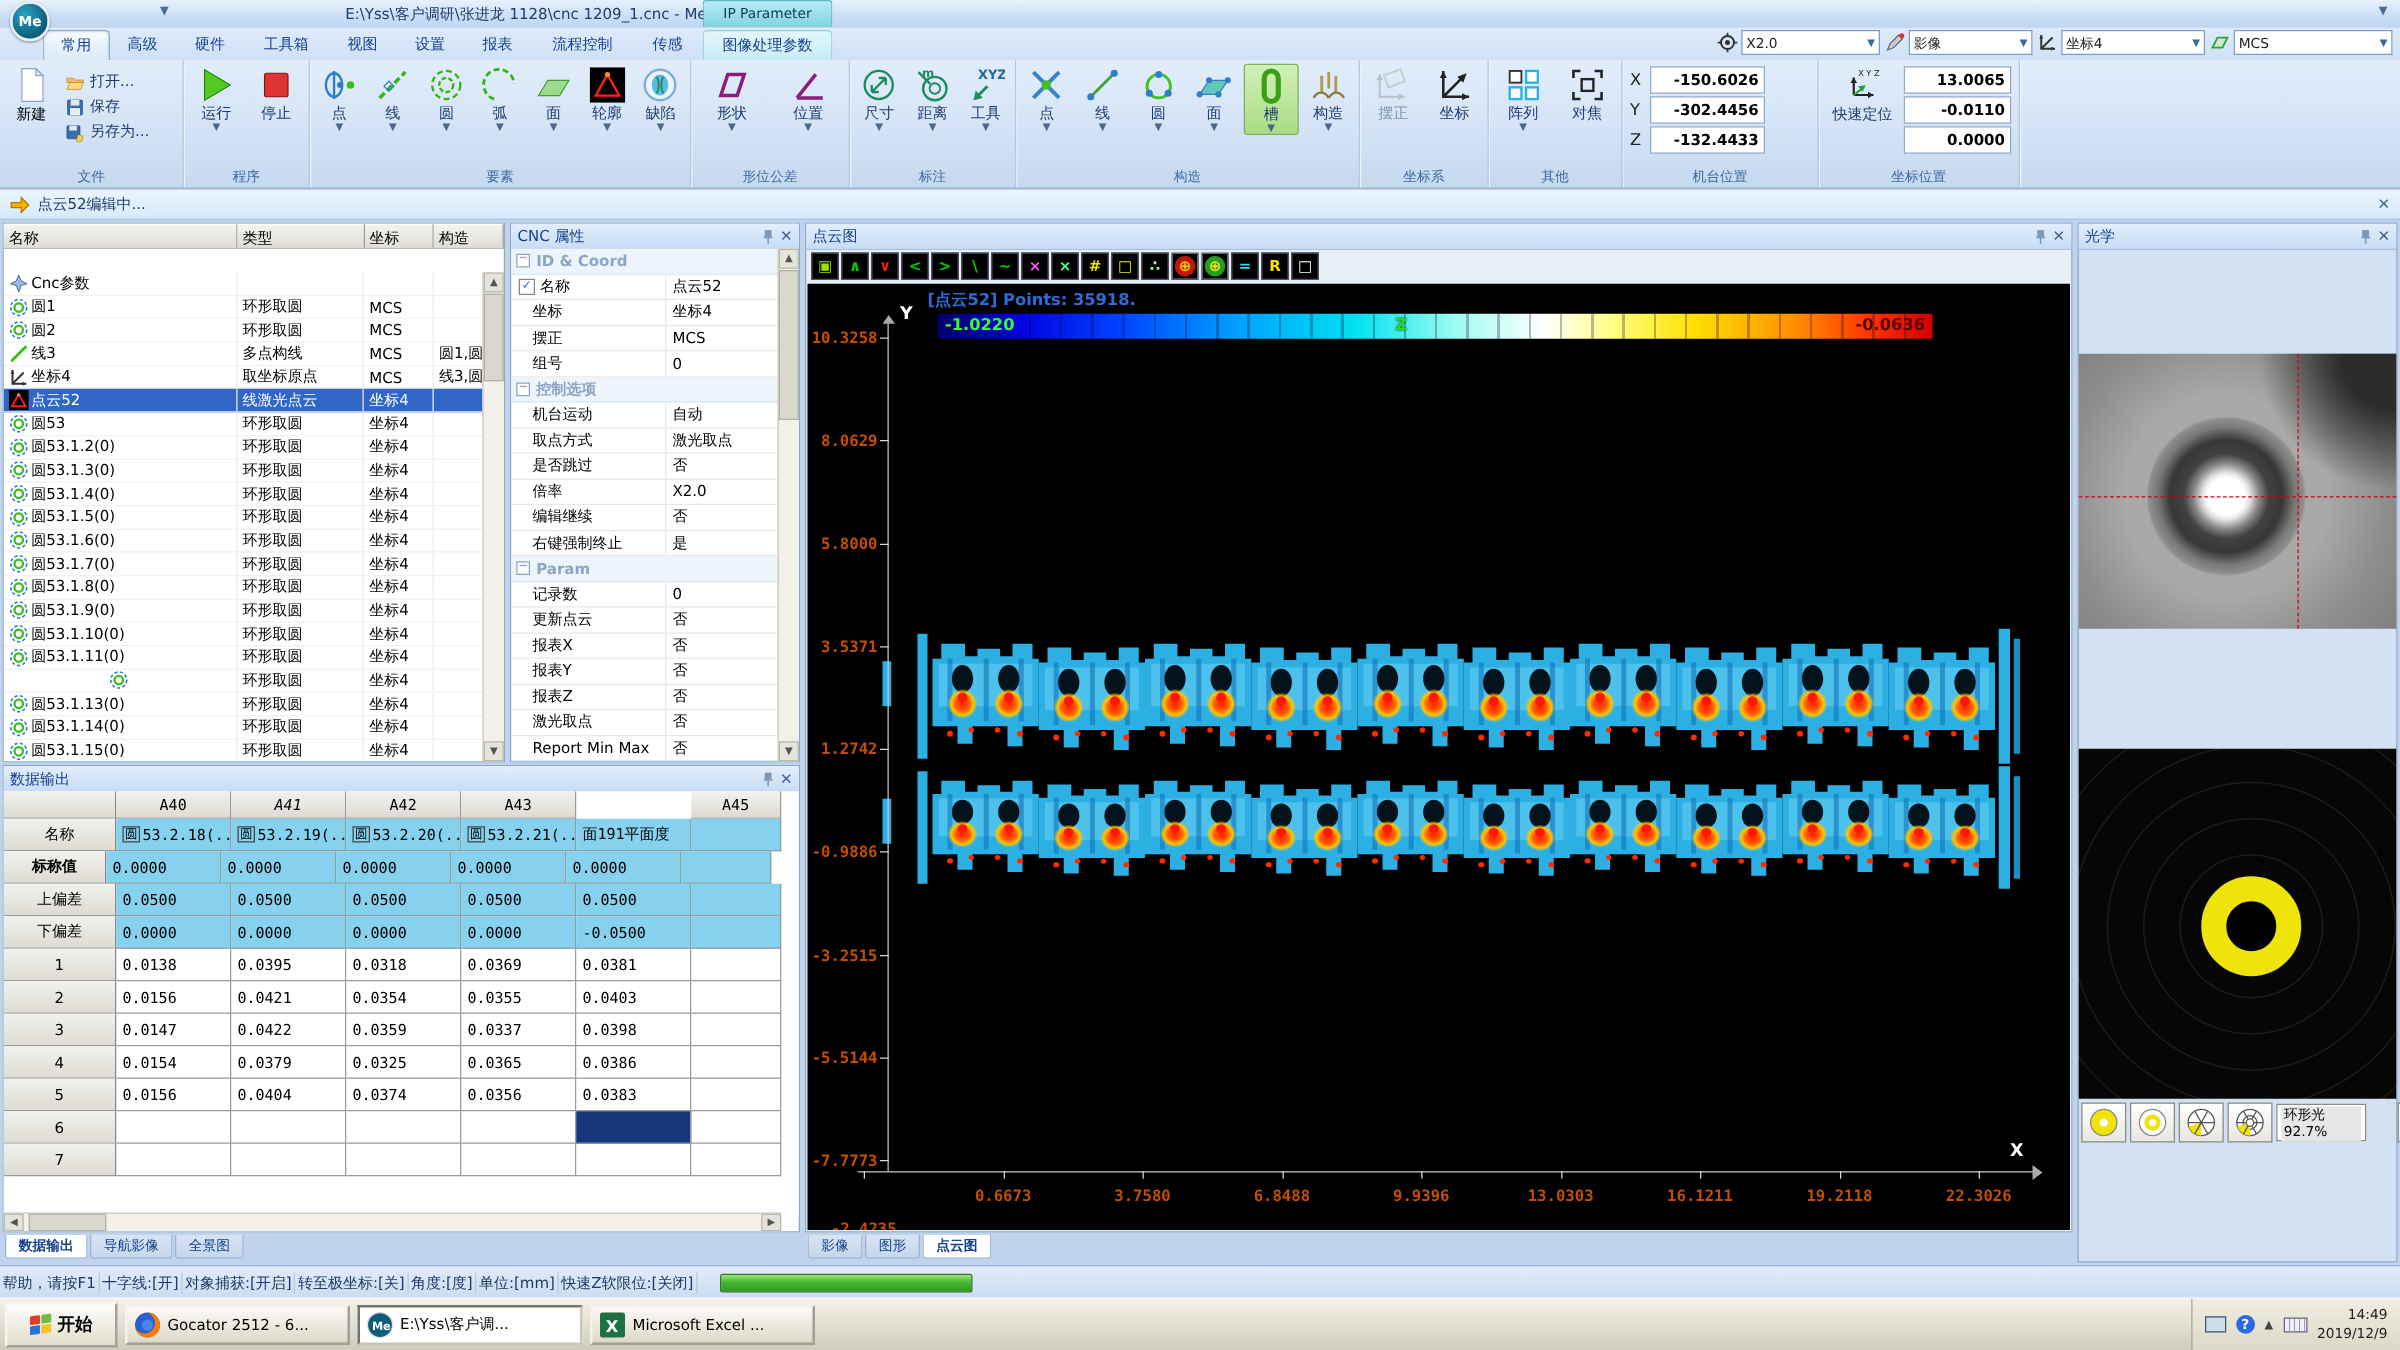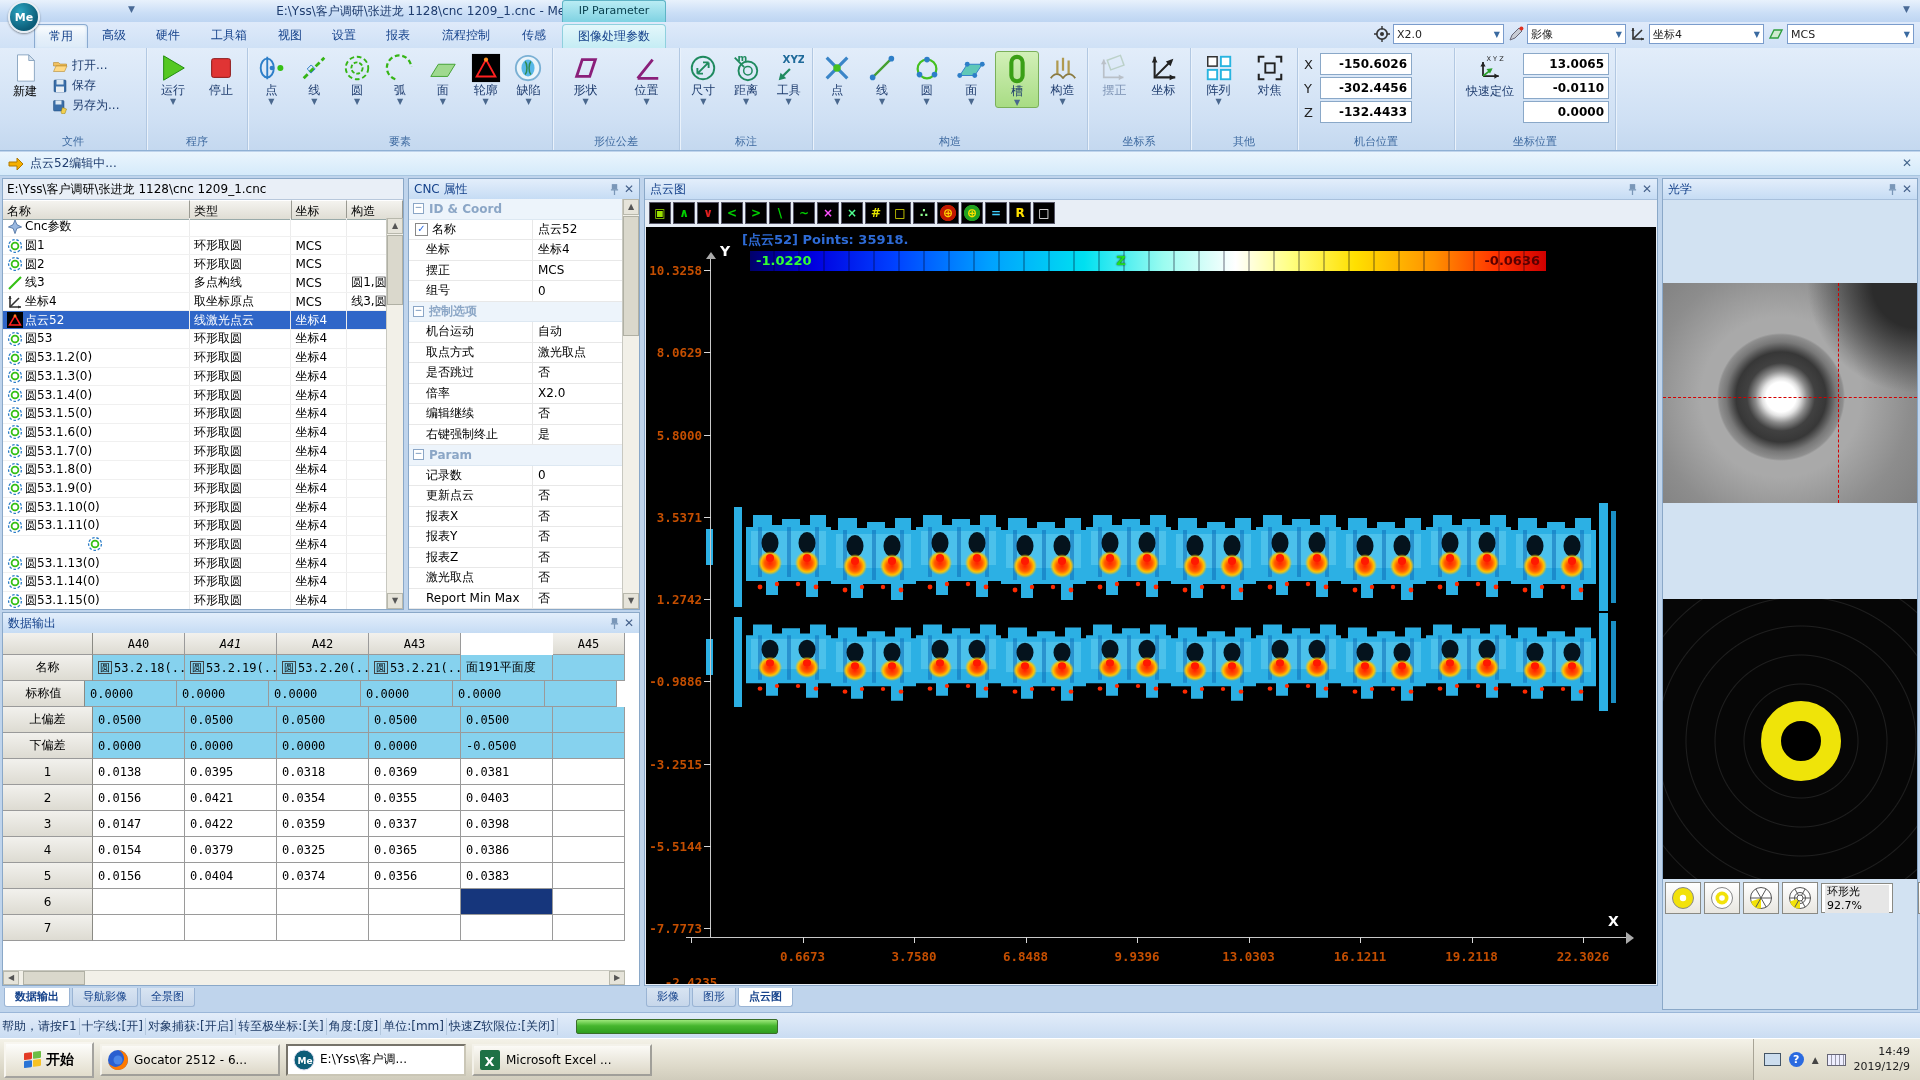--- a/index.html
+++ b/index.html
@@ -596,21 +596,20 @@
 
   <div id="notif">
     <svg width="16" height="14" viewBox="0 0 16 14">
         <path d="M1 5h8V1l6 6-6 6V9H1z" fill="#f5b000" stroke="#b07800"></path>
       </svg>
     <span class="ntext">点云52编辑中...</span>
     <span id="notif-close">✕</span>
   </div>
 
   <div class="panel" id="tree-panel" style="left:2px;top:178px;width:402px;height:432px">
-    <div id="tree-header">E:\Yss\客户调研\张进龙  1128\cnc  1209_1.cnc</div>
     <div class="tcolhead" id="tree-cols">
         <div style="width: 188px;">名称</div>
         <div style="width: 102px;">类型</div>
         <div style="width: 56px;">坐标</div>
         <div style="width: 56px;">构造</div>
       </div>
     <div id="tree-rows" style="position:absolute;left:0;top:39px;right:16px;bottom:0;overflow:hidden">
         <div class="trow">
           <div style="width: 188px;">
             <span class="ticon">
@@ -1088,21 +1087,21 @@
             <span>53.2.21(...</span>
           </div>
           <div class="otc info" style="width: 92px;">
             <span>面191平面度</span>
           </div>
           <div class="otc info" style="width: 72px;">
             <span></span>
           </div>
         </div>
         <div class="otr">
-          <div class="otc rowlab" style="width: 82px;">标称值</div>
+          <div class="otc rowlab" style="width: 82px; font-weight: bold;">标称值</div>
           <div class="otc info" style="width: 92px;">0.0000</div>
           <div class="otc info" style="width: 92px;">0.0000</div>
           <div class="otc info" style="width: 92px;">0.0000</div>
           <div class="otc info" style="width: 92px;">0.0000</div>
           <div class="otc info" style="width: 92px;">0.0000</div>
           <div class="otc info" style="width: 72px;"></div>
         </div>
         <div class="otr">
           <div class="otc rowlab" style="width: 90px;">上偏差</div>
           <div class="otc info" style="width: 92px;">0.0500</div>

